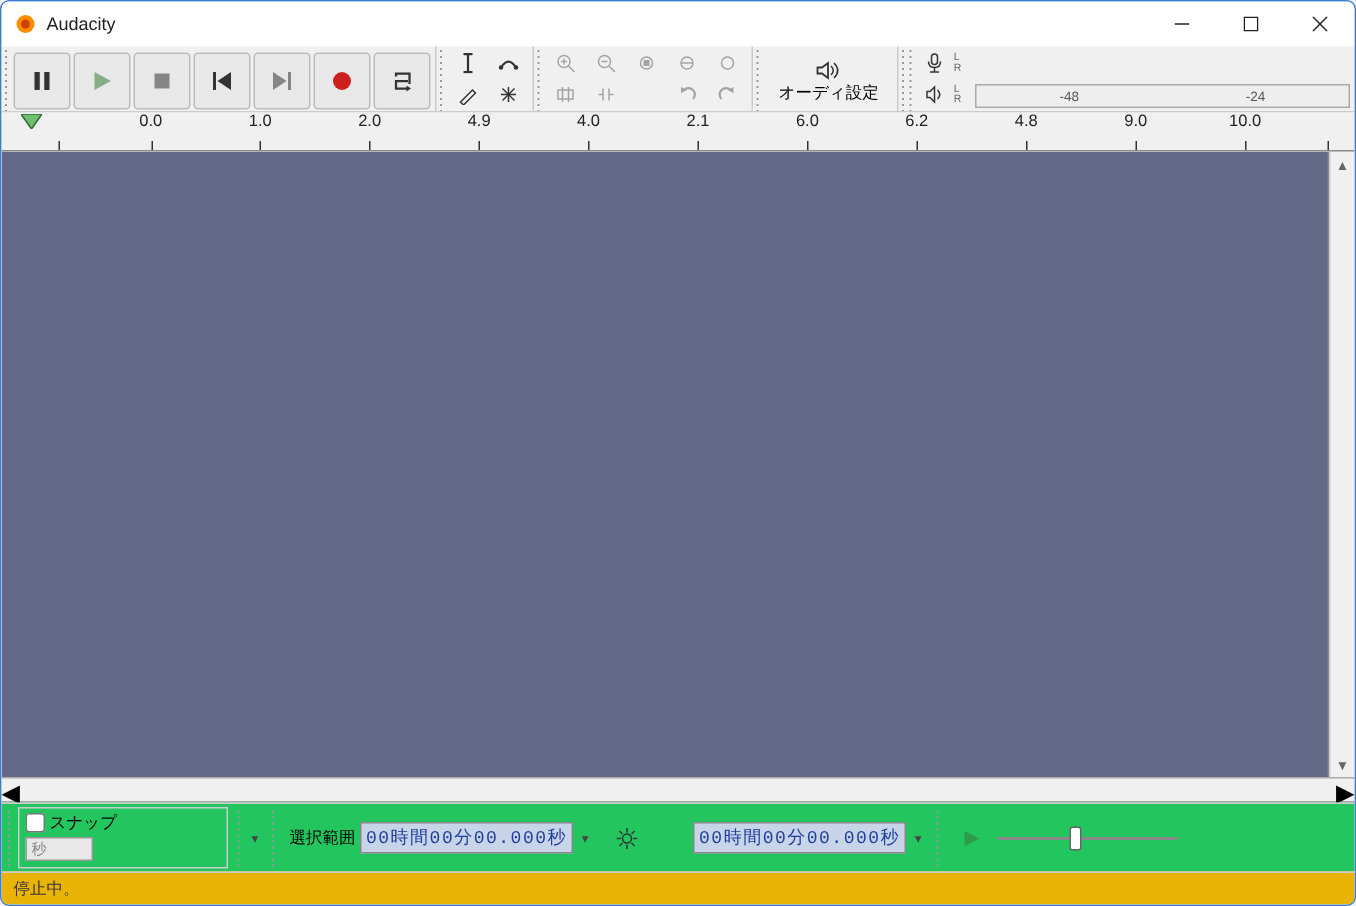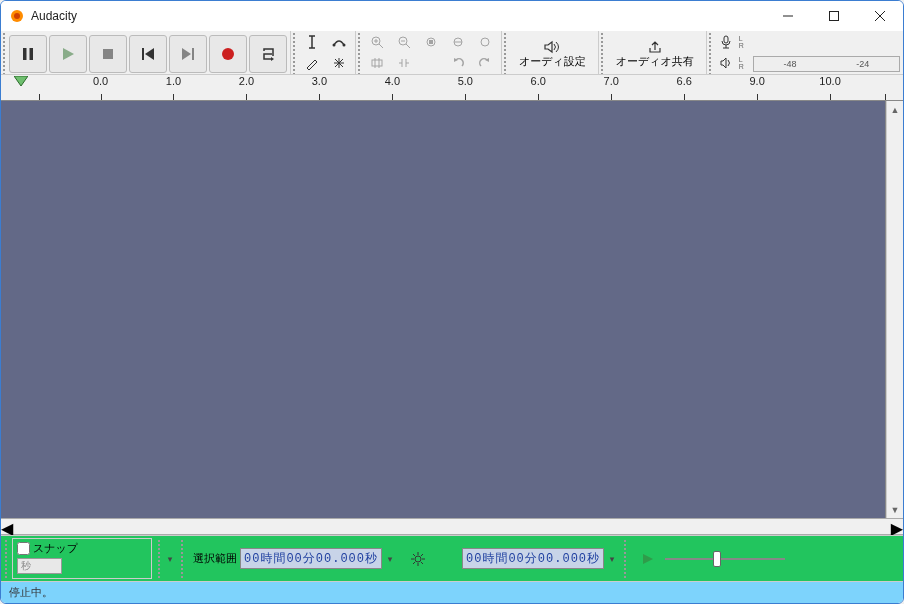--- a/index.html
+++ b/index.html
@@ -44,21 +44,21 @@
 .snap-box .sel{border:1px solid #999;background:#e8e8e8;font-size:10px;padding:0 3px;color:#888;width:45px;}
 .time-display { background: #c8d4e8; border: 1px solid #888; padding: 2px 4px; font-family: "Courier New", monospace; font-size: 19px; color: #2040a0; letter-spacing: 1px; display:flex;align-items:center;}
 .time-display.small{font-size:12px;padding:1px 3px;}
 .time-drop{width:10px;font-size:9px;color:#444;display:flex;align-items:center;justify-content:center;}
 .sel-box { display:flex;flex-direction:row;gap:16px;font-size:11px;padding:1px;}
 .sel-box .srow{display:flex;align-items:center;gap:3px;}
 .play-ctl{display:flex;align-items:center;gap:6px;padding:0 6px;}
 .play-mini{width:22px;height:22px;display:flex;align-items:center;justify-content:center;}
 .speed-slider{width:120px;height:16px;position:relative;background:linear-gradient(to bottom,transparent 45%,#888 45%,#888 55%,transparent 55%);}
 .speed-slider .thumb{position:absolute;left:48px;top:0;width:8px;height:16px;background:#fff;border:1px solid #666;border-radius:2px;}
-.statusbar { height: 22px; background: #7dd3fc; border-top: 1px solid #ccc; font-size: 11px; padding: 3px 8px; color: #333; display:flex;align-items:center;}
+.statusbar { height: 22px; background: #eab308; border-top: 1px solid #ccc; font-size: 11px; padding: 3px 8px; color: #333; display:flex;align-items:center;}
 svg { display: block; }
 </style>
 </head>
 <body>
 
 <div class="window">
 
   <div class="titlebar">
     <span class="icon">
       <svg width="14" height="14" viewBox="0 0 14 14">
@@ -233,28 +233,20 @@
       <div class="labelbtn">
         <svg width="18" height="14">
             <path d="M2,5 L5,5 L9,2 L9,12 L5,9 L2,9 Z" fill="none" stroke="#333" stroke-width="1.2"></path>
             <path d="M11,4 Q14,7 11,10" fill="none" stroke="#333"></path>
             <path d="M13,2 Q18,7 13,12" fill="none" stroke="#333"></path>
           </svg>
         <span>オーディ設定</span>
       </div>
     </div>
     <div class="tbgrip"></div>
-    <div class="tbseg">
-      <div class="labelbtn">
-        <svg width="16" height="14">
-            <path d="M8,10 L8,2 M5,5 L8,2 L11,5 M3,8 L3,12 L13,12 L13,8" fill="none" stroke="#333" stroke-width="1.2"></path>
-          </svg>
-        <span>オーディオ共有</span>
-      </div>
-    </div>
     <div class="tbgrip"></div>
     <div class="meters">
       <div class="meter-row">
         <div class="meter-btn">
             <svg width="14" height="14">
               <rect x="5" y="1" width="4" height="7" rx="2" fill="none" stroke="#333"></rect>
               <path d="M3,6 Q3,10 7,10 Q11,10 11,6 M7,10 L7,13 M4,13 L10,13" fill="none" stroke="#333"></path>
             </svg>
           </div>
         <div class="meter-lr">
@@ -289,26 +281,26 @@
     <div class="playhead">
         <svg width="14" height="10">
           <polygon points="0,0 14,0 7,10" fill="#6fbf6f" stroke="#2a6a2a" stroke-width="1"></polygon>
         </svg>
       </div>
     <div class="ruler">
       <div class="tick" style="flex:0.7"></div>
       <div class="tick"><span>0.0</span></div>
       <div class="tick"><span>1.0</span></div>
       <div class="tick"><span>2.0</span></div>
-      <div class="tick"><span>3.0</span></div>
+      <div class="tick"><span>4.9</span></div>
       <div class="tick"><span>4.0</span></div>
-      <div class="tick"><span>5.0</span></div>
+      <div class="tick"><span>2.1</span></div>
       <div class="tick"><span>6.0</span></div>
-      <div class="tick"><span>7.0</span></div>
-      <div class="tick"><span>6.6</span></div>
+      <div class="tick"><span>6.2</span></div>
+      <div class="tick"><span>4.8</span></div>
       <div class="tick"><span>9.0</span></div>
       <div class="tick"><span>10.0</span></div>
       <div class="tick" style="flex:0.5"></div>
     </div>
   </div>
 
   <div class="track-area">
     <div class="track-canvas"></div>
     <div class="vscroll">
       <div class="arrow">▲</div>

